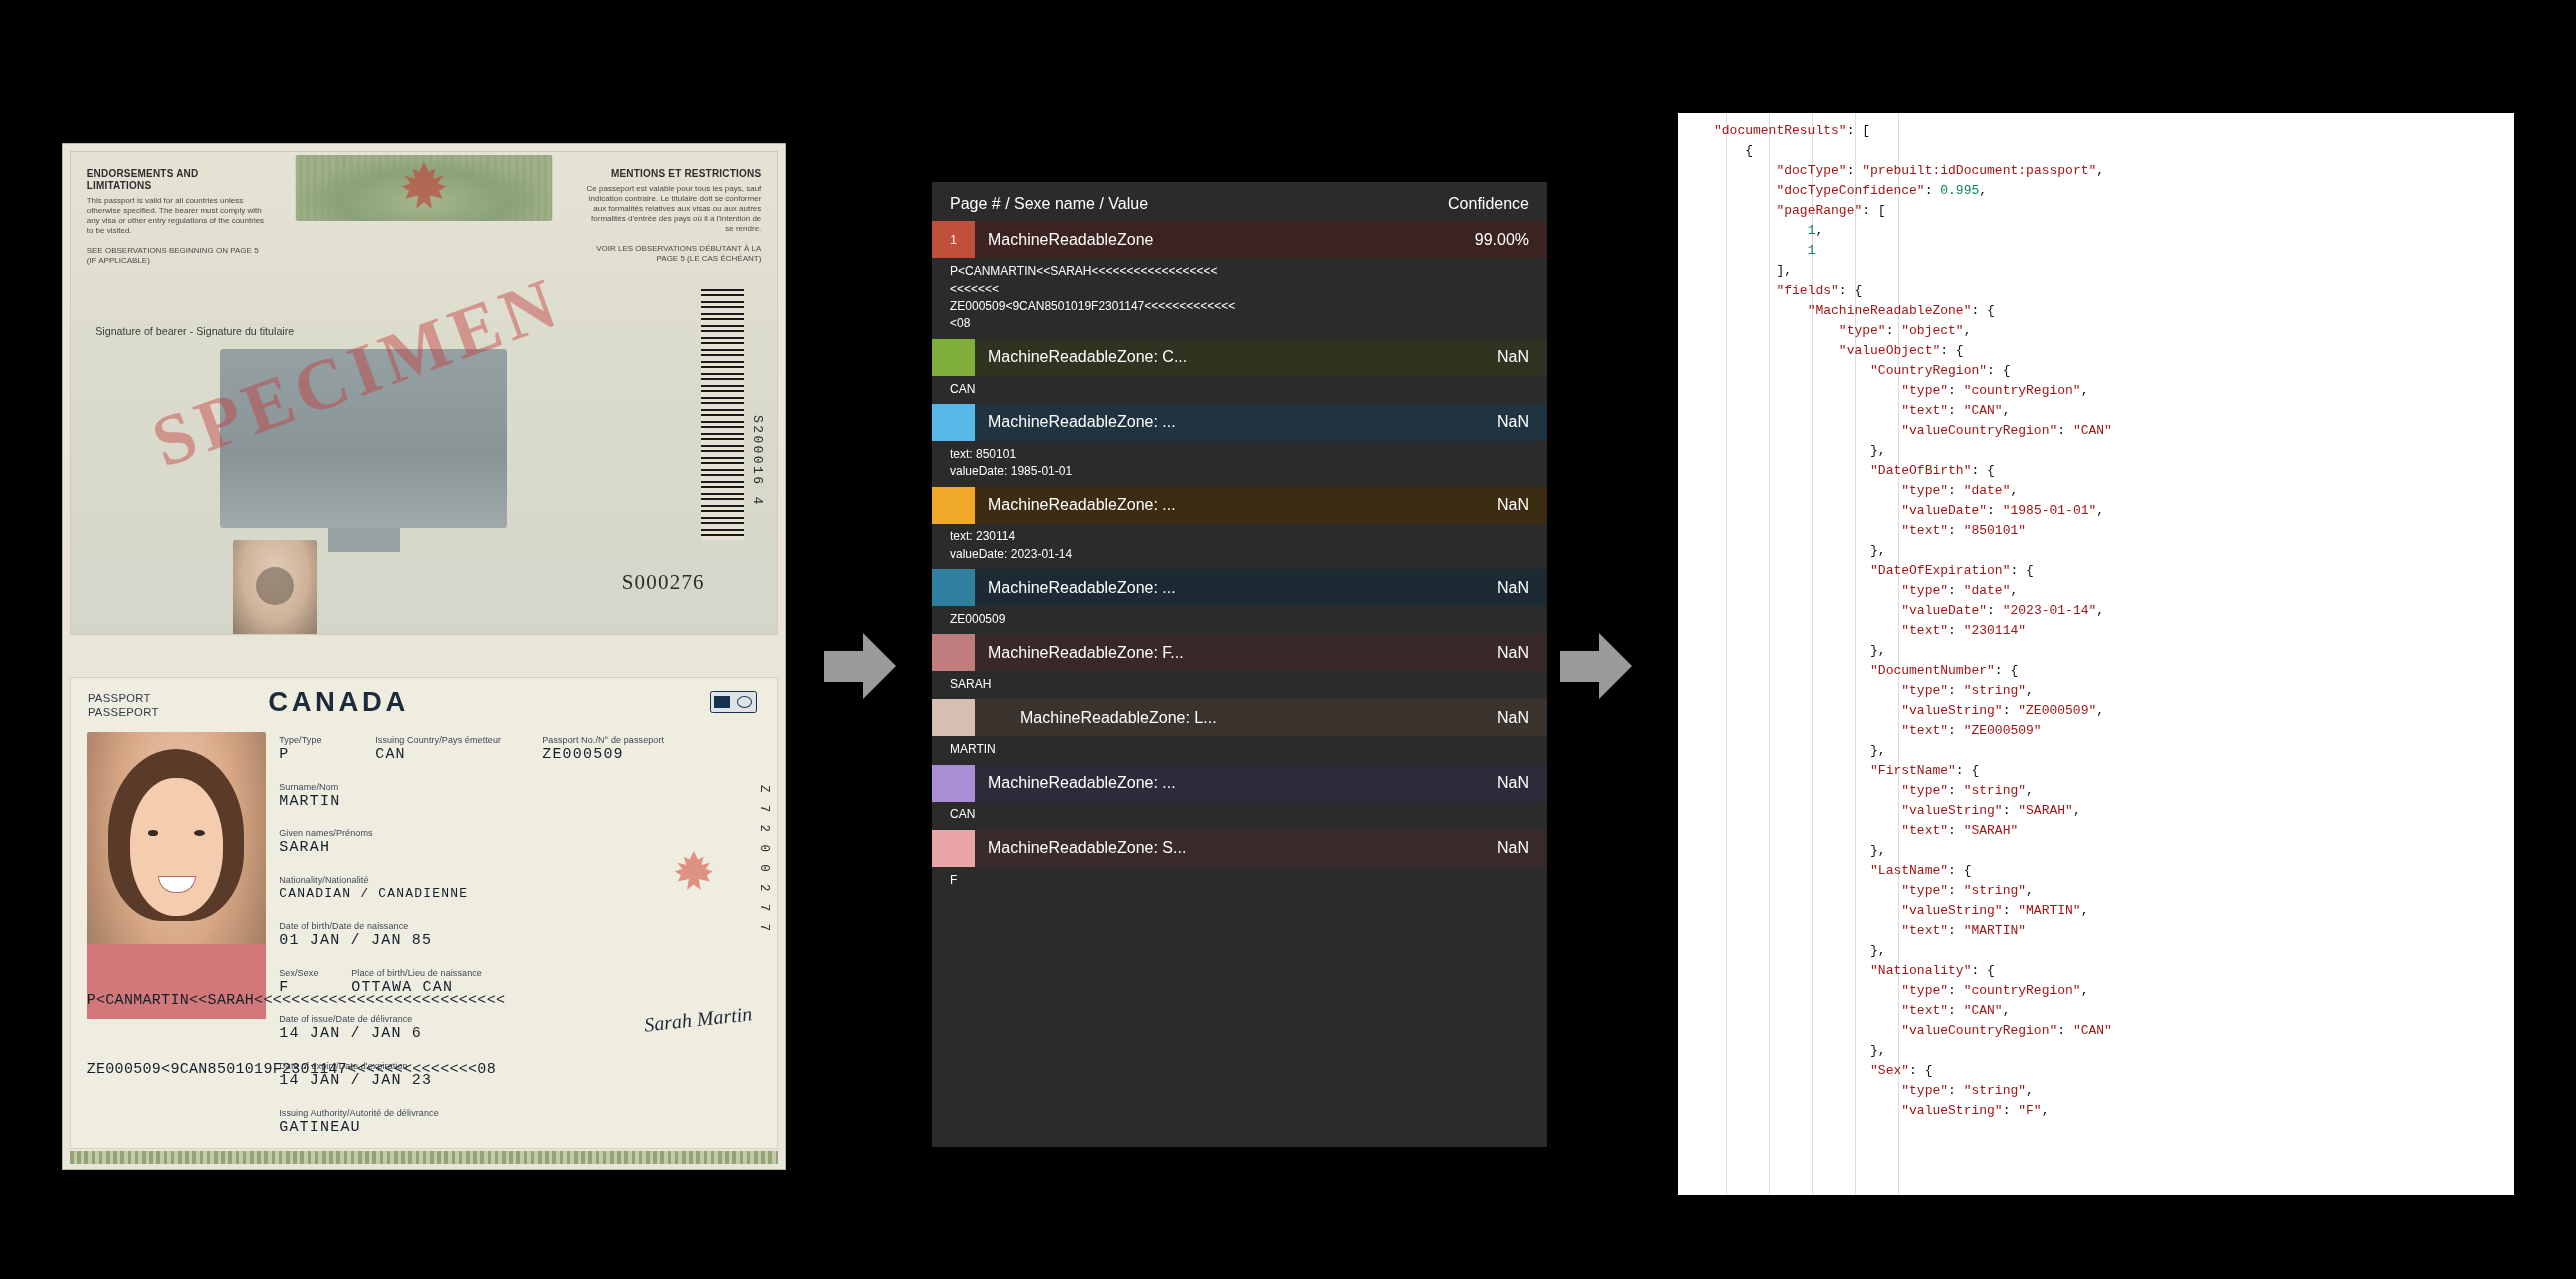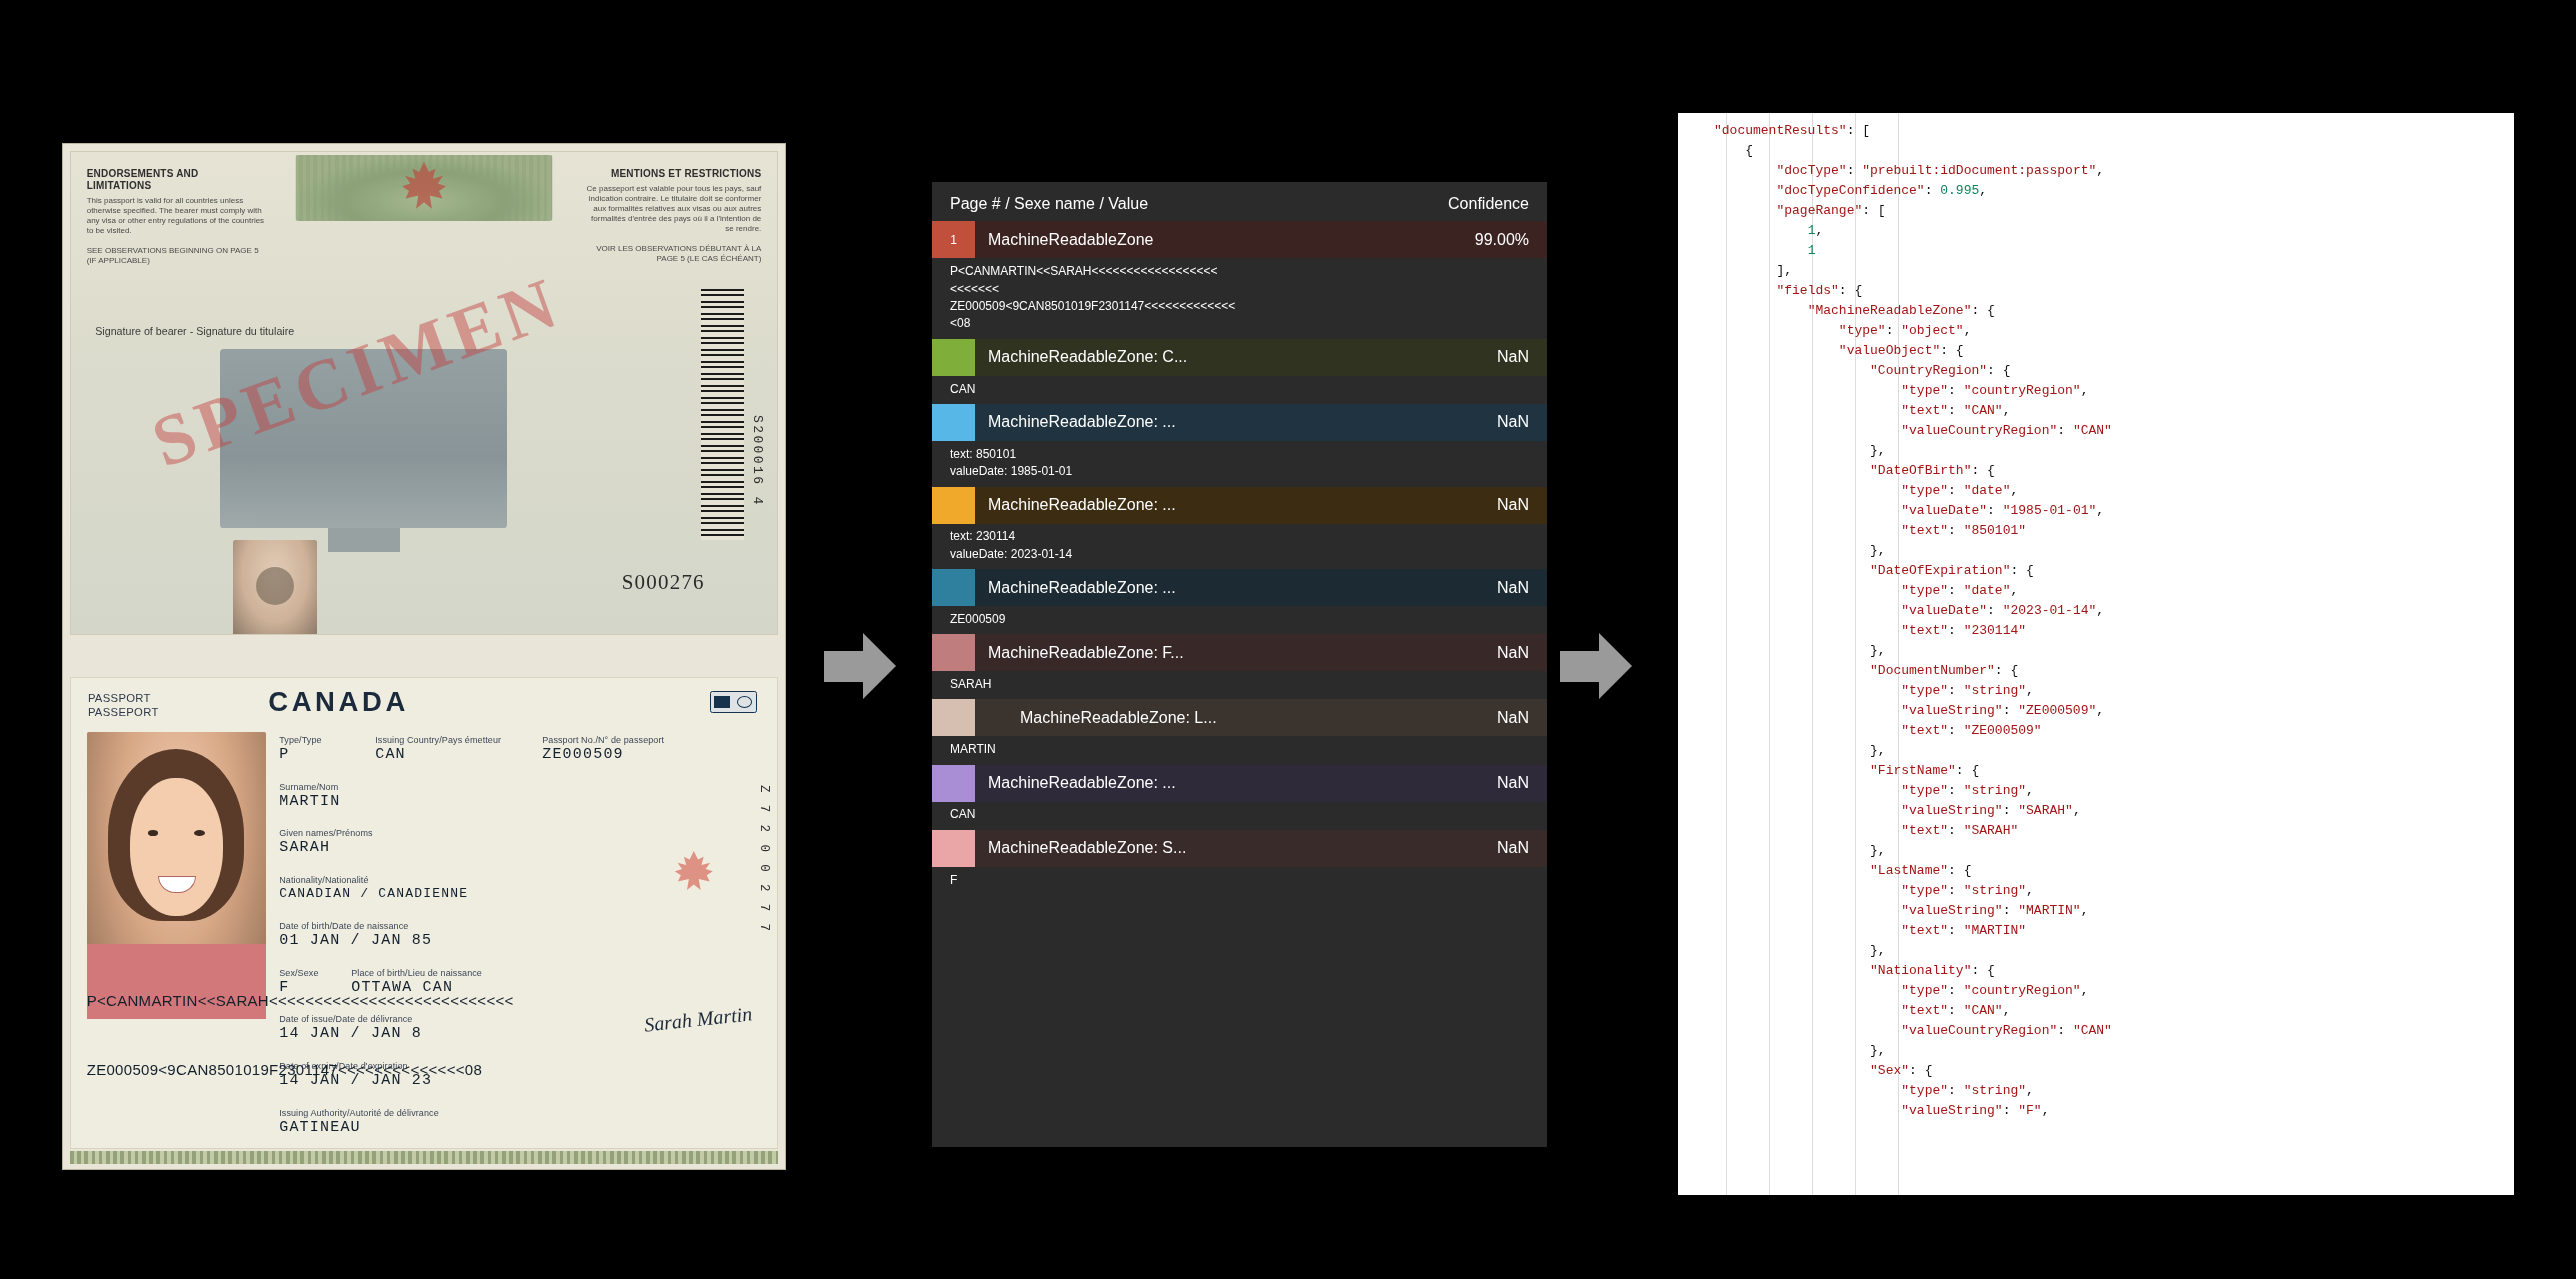--- a/index.html
+++ b/index.html
@@ -269,21 +269,21 @@
     font-family: "Liberation Serif", serif;
     font-style: italic;
     font-size: 20px;
     color: #1c2a38;
     transform: rotate(-6deg);
   }
   .pp-mrz {
     position: absolute;
     left: 15.5px; right: 15px;
     bottom: 20px;
-    font-family: Liberation Sans, sans-serif;
+    font-family: Liberation Mono, monospace;
     font-size: 15px;
     line-height: 1.55;
     color: #12202c;
     letter-spacing: 0.3px;
     white-space: pre;
   }
   .pp-sidenum2 {
     position: absolute;
     right: 6px; top: 107px;
     writing-mode: vertical-rl;
@@ -526,21 +526,21 @@
         <div class="pp-row" style="left:0;top:233px;">
           <div class="pp-lbl">Sex/Sexe</div>
           <div class="pp-val">F</div>
         </div>
         <div class="pp-row" style="left:72px;top:233px;">
           <div class="pp-lbl">Place of birth/Lieu de naissance</div>
           <div class="pp-val">OTTAWA CAN</div>
         </div>
         <div class="pp-row" style="left:0;top:279px;">
           <div class="pp-lbl">Date of issue/Date de délivrance</div>
-          <div class="pp-val">14 JAN / JAN 8</div>
+          <div class="pp-val">14 JAN / JAN 6</div>
         </div>
         <div class="pp-row" style="left:0;top:326px;">
           <div class="pp-lbl">Date of expiry/Date d'expiration</div>
           <div class="pp-val">14 JAN / JAN 23</div>
         </div>
         <div class="pp-row" style="left:0;top:373px;">
           <div class="pp-lbl">Issuing Authority/Autorité de délivrance</div>
           <div class="pp-val">GATINEAU</div>
         </div>
       </div>

